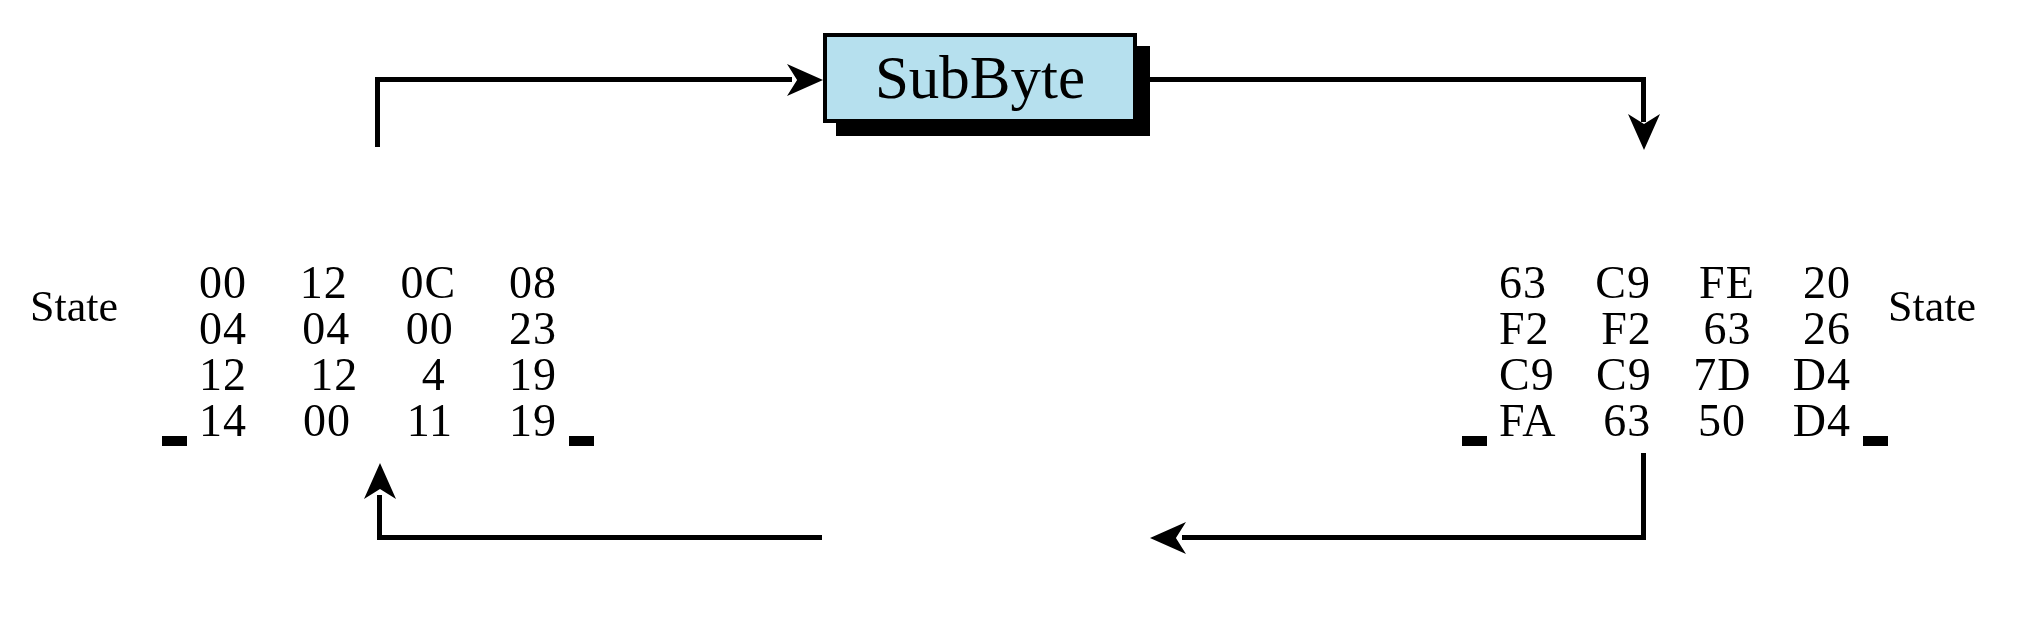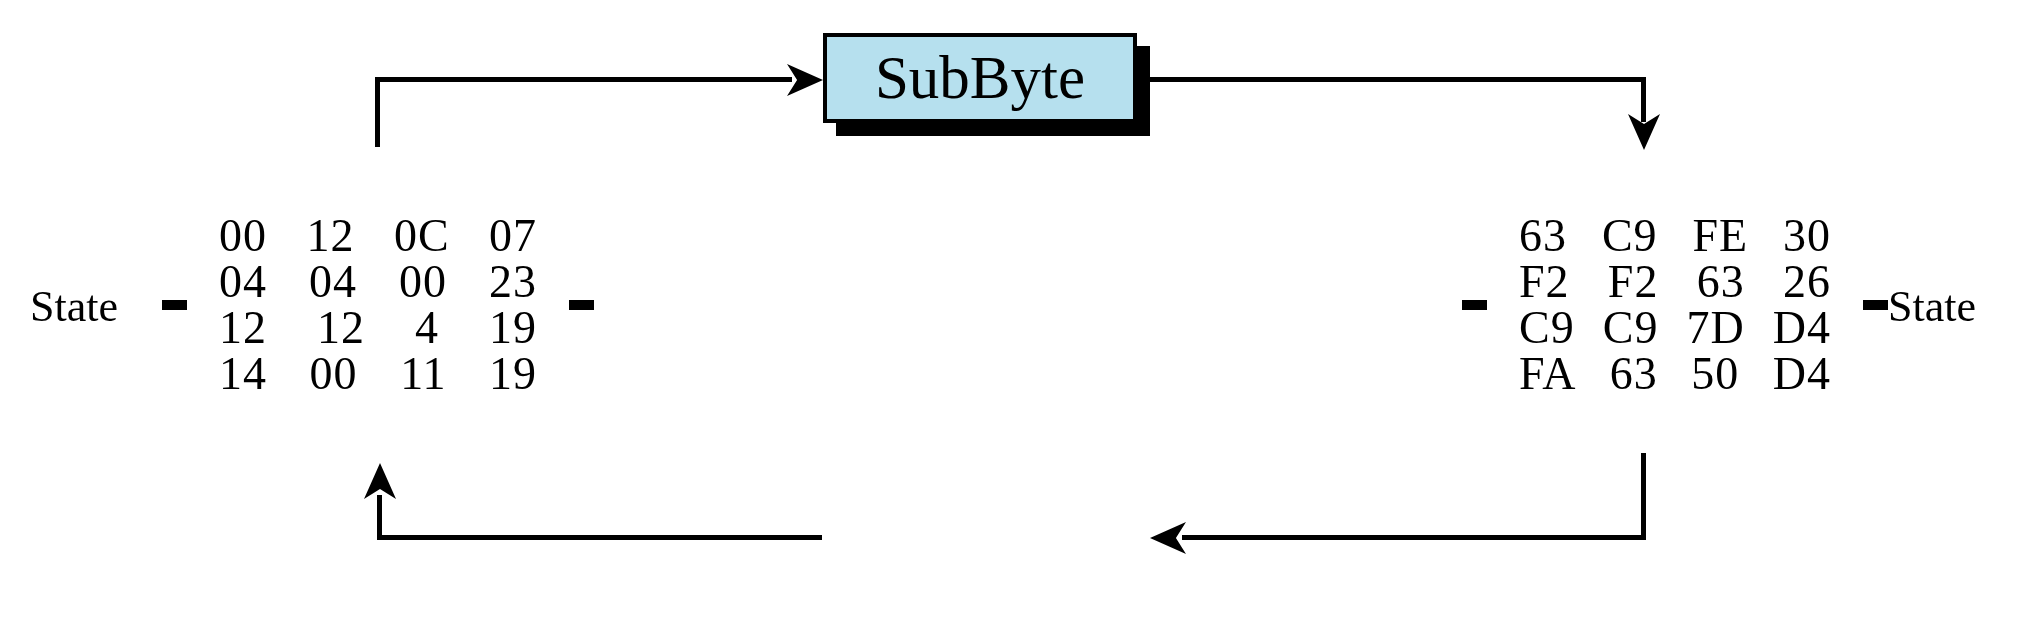--- a/index.html
+++ b/index.html
@@ -23,22 +23,21 @@
     line-height: 48px;
     white-space: nowrap;
   }
   .state-label.left  { left: 30px;   top: 283px; }
   .state-label.right { left: 1888px; top: 283px; }
 
   
   .matrix {
     position: absolute;
     display: flex;
-    align-items: center;
-    gap: 20px;
+    align-items: flex-end;
   }
   .matrix.left-matrix  { left: 162px;  top: 163px; width: 432px; height: 283px; }
   .matrix.right-matrix { left: 1442px; top: 163px; width: 426px; height: 283px; margin-left: 20px; }
   .bracket { width: 20px; flex: 0 0 20px; }
   .bracket.bracket-left {
     border-left: 5px solid var(--line, #000);
     border-top: 5px solid var(--line, #000);
     border-bottom: 5px solid var(--line, #000);
   }
   .bracket.bracket-right {
@@ -109,21 +108,21 @@
 <div class="canvas" style="--box-fill: #b6e0ee; --box-border: #000000; --line: #000000; --text: #000000; --bg: #ffffff;">
 
   <div class="state-label left">State</div>
   <div class="matrix left-matrix">
     <div class="bracket bracket-left"></div>
     <div class="cells">
         <div class="mrow">
           <span class="cell">00</span>
           <span class="cell">12</span>
           <span class="cell">0C</span>
-          <span class="cell">07</span>
+          <span class="cell">08</span>
         </div>
         <div class="mrow">
           <span class="cell">04</span>
           <span class="cell">04</span>
           <span class="cell">00</span>
           <span class="cell">23</span>
         </div>
         <div class="mrow">
           <span class="cell">12</span>
           <span class="cell">12</span>
@@ -140,21 +139,21 @@
     <div class="bracket bracket-right"></div>
   </div>
 
   <div class="matrix right-matrix">
     <div class="bracket bracket-left"></div>
     <div class="cells">
         <div class="mrow">
           <span class="cell">63</span>
           <span class="cell">C9</span>
           <span class="cell">FE</span>
-          <span class="cell">30</span>
+          <span class="cell">20</span>
         </div>
         <div class="mrow">
           <span class="cell">F2</span>
           <span class="cell">F2</span>
           <span class="cell">63</span>
           <span class="cell">26</span>
         </div>
         <div class="mrow">
           <span class="cell">C9</span>
           <span class="cell">C9</span>

